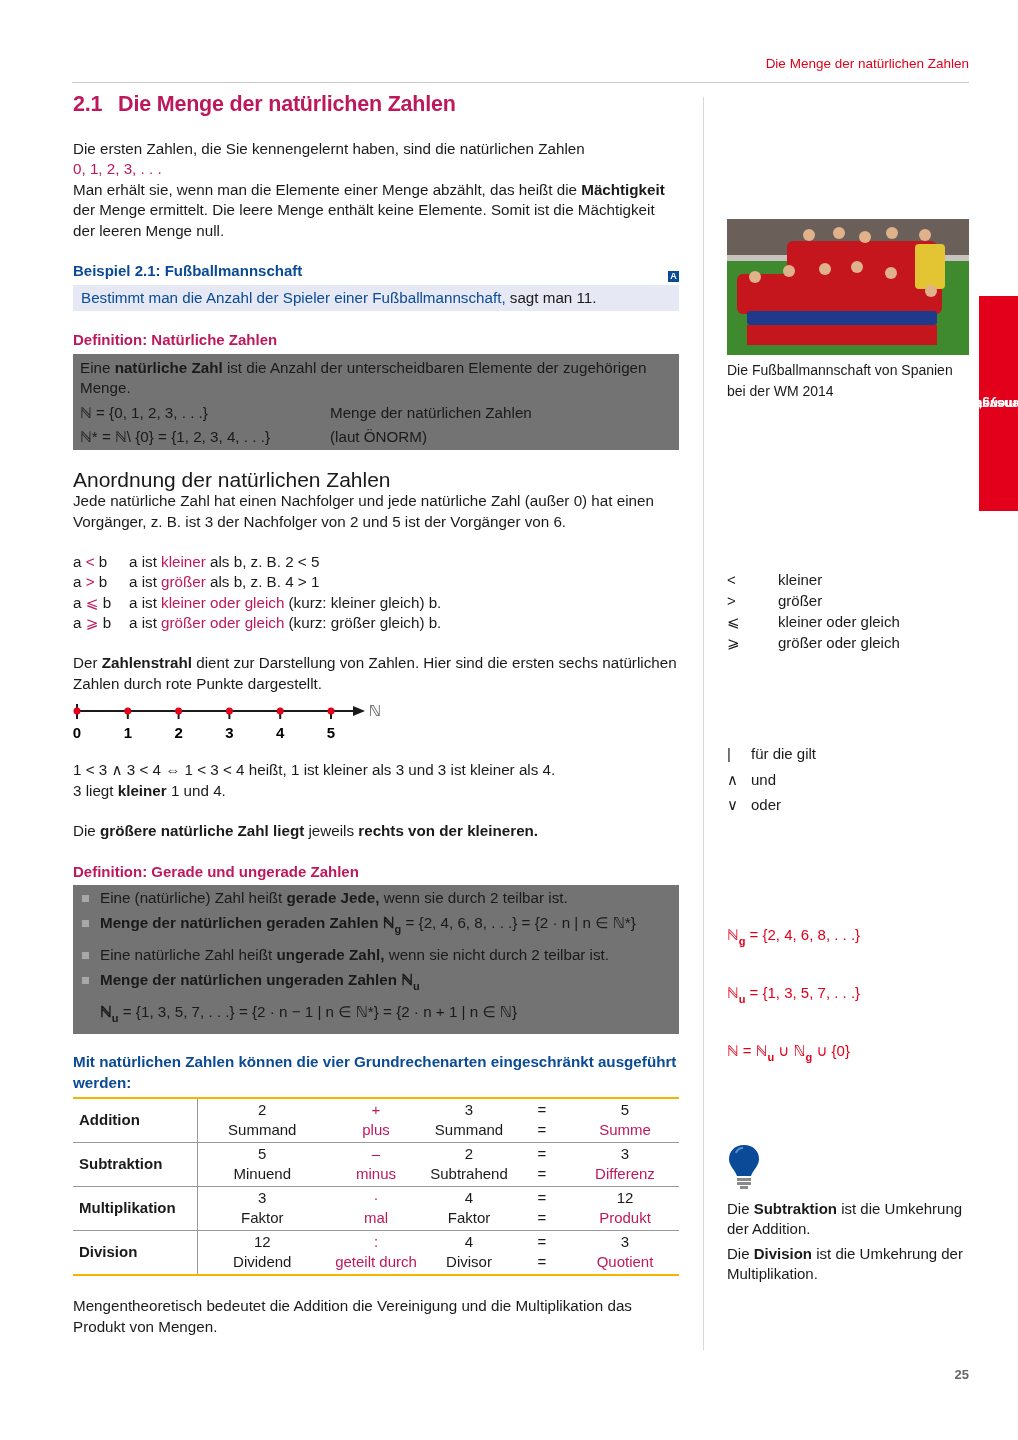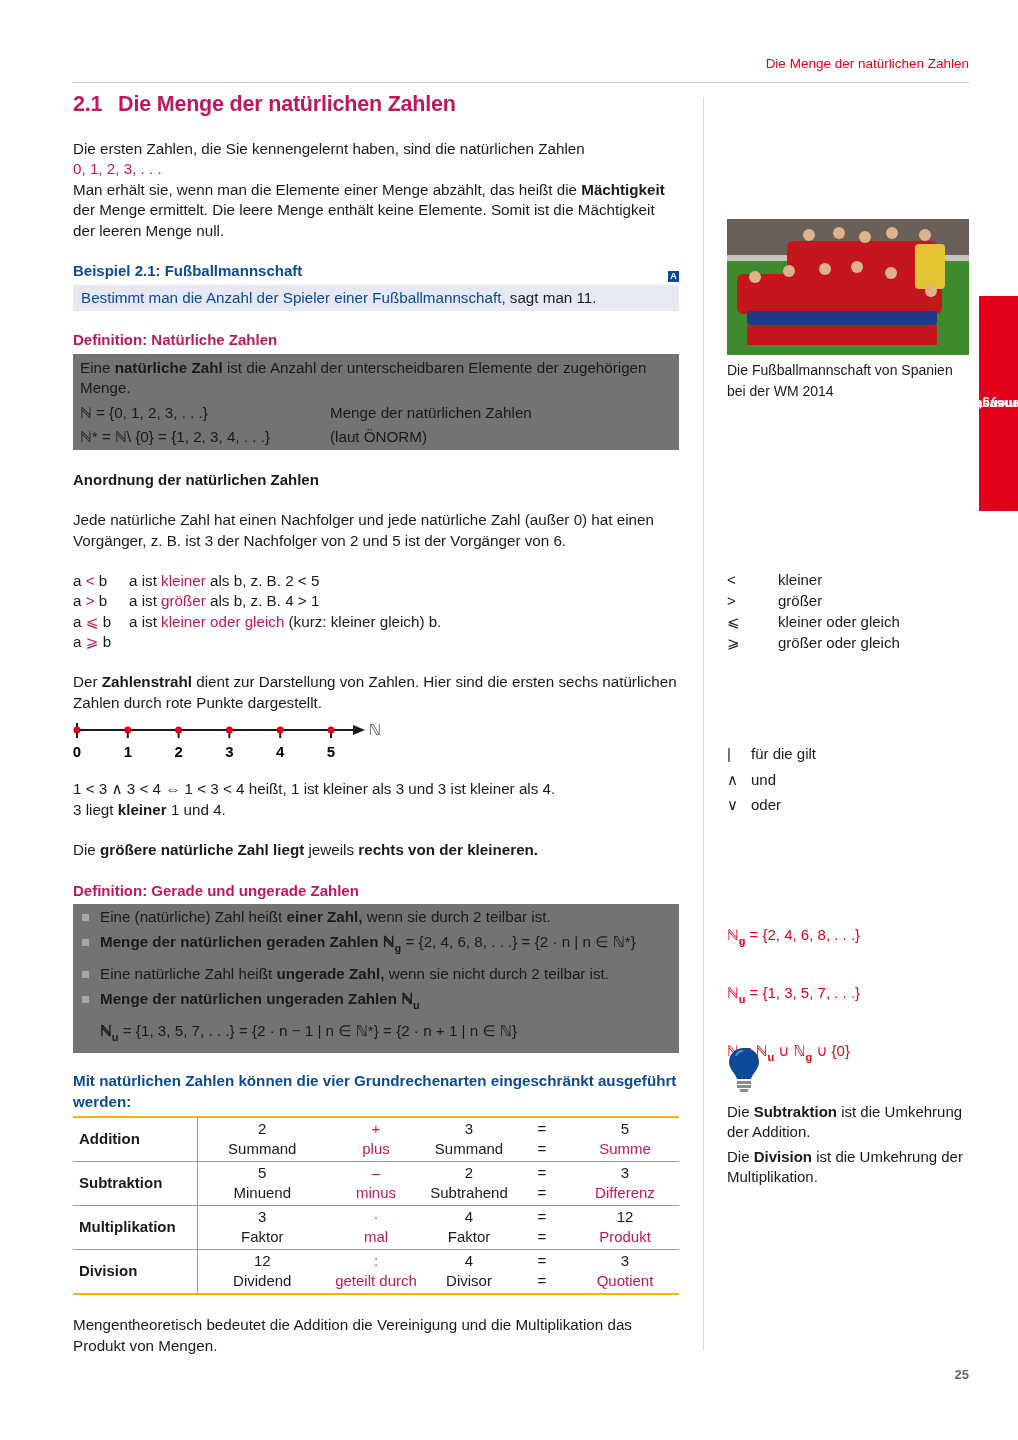--- a/index.html
+++ b/index.html
@@ -20,21 +20,21 @@
   .mt18 { margin-top: 18px; }
   .mt20 { margin-top: 20px; }
 
   .box-head { font-weight: bold; font-size: 15px; display: flex; justify-content: space-between; align-items: flex-end; margin-bottom: 3px; }
   .badge { background: #0a4a96; color: #fff; font-size: 9px; font-weight: bold; width: 11px; height: 11px; line-height: 11px; text-align: center; display: inline-block; }
   .example-box { background: #e6e8f4; padding: 3px 8px; }
   .def-box { background: #737373; padding: 4px 7px 2px; }
   .def-row { display: flex; }
   .def-row .l { width: 250px; }
 
-  .sub-head { font-weight: bold; font-size: 15px; margin-top: 20px; margin-bottom: 20px; }
+  .sub-head { font-weight: normal; font-size: 21px; margin-top: 20px; margin-bottom: 1px; }
   .rel-row { display: flex; line-height: 20.3px; }
   .rel-row .sym { width: 56px; }
 
   .numline { margin-top: 8px; height: 50px; position: relative; }
 
   .bullet-list { list-style: none; }
   .bullet-list li { position: relative; padding-left: 27px; line-height: 25px; }
   .bullet-list li::before { content: ""; position: absolute; left: 9px; top: 10px; width: 7px; height: 7px; background: #a8a8a8; }
   sub { font-size: 11px; font-weight: bold; vertical-align: -5px; }
 
@@ -51,21 +51,21 @@
   .photo { position: absolute; left: 727px; top: 219px; width: 242px; height: 136px; overflow: hidden; background: #3c7a2e; }
   .caption { top: 360px; font-size: 14px; line-height: 20.5px; }
   .sym-list { top: 569px; }
   .sym-list .row { display: flex; line-height: 21px; }
   .sym-list .row .s { width: 51px; }
   .logic-list { top: 741px; }
   .logic-list .row { display: flex; line-height: 25.5px; }
   .logic-list .row .s { width: 24px; }
   .set-notes { top: 924px; color: #e2001a; }
   .set-notes div { margin-bottom: 30px; line-height: 21px; }
-  .tip { top: 1046px; }
+  .tip { top: 1143px; }
   .tip p { margin-bottom: 5px; line-height: 20px; }
 
   .thumb-tab { position: absolute; left: 979px; top: 296px; width: 39px; height: 215px; background: #e2001a; }
   .thumb-tab span { position: absolute; left: 50%; top: 50%; transform: translate(-50%, -50%) rotate(-90deg); color: #fff; font-weight: bold; font-size: 13px; line-height: 16px; white-space: nowrap; text-align: center; }
 
   .page-num { position: absolute; right: 49px; top: 1367px; font-size: 13px; color: #666; font-weight: bold; }
 </style>
 </head>
 <body>
 
@@ -117,20 +117,21 @@
     <div class="rel-row">
       <span class="sym"><span>a</span> <span class="red">&gt;</span> <span>b</span></span>
       <span><span>a ist </span><span class="red">größer</span><span> als b, z. B. 4 &gt; 1</span></span>
     </div>
     <div class="rel-row">
       <span class="sym"><span>a</span> <span class="red">⩽</span> <span>b</span></span>
       <span><span>a ist </span><span class="red">kleiner oder gleich</span><span> (kurz: kleiner gleich) b.</span></span>
     </div>
     <div class="rel-row">
       <span class="sym"><span>a</span> <span class="red">⩾</span> <span>b</span></span>
+      <span><span>a ist </span><span class="red">größer oder gleich</span><span> (kurz: größer gleich) b.</span></span>
     </div>
   </div>
 
   <p class="mt20"><span>Der </span><b>Zahlenstrahl</b><span> dient zur Darstellung von Zahlen. Hier sind die ersten sechs natürlichen Zahlen durch rote Punkte dargestellt.</span></p>
 
   <div class="numline">
     <svg id="ray-svg" width="320" height="46">
       <line x1="4" y1="9" x2="282" y2="9" stroke="#1a1a1a" stroke-width="2"></line>
       <polygon points="280,4 292,9 280,14" fill="#1a1a1a"></polygon>
       <text id="ray-label" x="296" y="14" font-size="15" fill="#555" font-family="DejaVu Sans, sans-serif">ℕ</text>
@@ -158,21 +159,21 @@
   <p class="mt8">1 &lt; 3 ∧ 3 &lt; 4  ⇔  1 &lt; 3 &lt; 4 heißt, 1 ist kleiner als 3 und 3 ist kleiner als 4.</p>
   <p><span>3 liegt </span><b>kleiner</b><span> 1 und 4.</span></p>
 
   <p class="mt20"><span>Die </span><b>größere natürliche Zahl liegt</b><span> jeweils </span><b>rechts von der kleineren.</b></p>
 
   <div class="box-head red" style="margin-top:20px">
     <span>Definition: Gerade und ungerade Zahlen</span>
   </div>
   <div class="def-box" style="padding:0 0 3px 0">
     <ul class="bullet-list">
-      <li><span>Eine (natürliche) Zahl heißt </span><b>einer Zahl,</b><span> wenn sie durch 2 teilbar ist.</span></li>
+      <li><span>Eine (natürliche) Zahl heißt </span><b>gerade Jede,</b><span> wenn sie durch 2 teilbar ist.</span></li>
       <li><b>Menge der natürlichen geraden Zahlen ℕ</b><sub>g</sub><span> = {2, 4, 6, 8, . . .} = {2 · n | n ∈ ℕ*}</span></li>
       <li><span>Eine natürliche Zahl heißt </span><b>ungerade Zahl,</b><span> wenn sie nicht durch 2 teilbar ist.</span></li>
       <li><b>Menge der natürlichen ungeraden Zahlen ℕ</b><sub>u</sub><br><b>ℕ</b><sub>u</sub><span> = {1, 3, 5, 7, . . .} = {2 · n − 1 | n ∈ ℕ*} = {2 · n + 1 | n ∈ ℕ}</span></li>
     </ul>
   </div>
 
   <p class="blue mt18" style="font-weight:bold">Mit natürlichen Zahlen können die vier Grundrechenarten eingeschränkt ausgeführt werden:</p>
 
   <table class="ops">
     <tbody id="ops-body">

